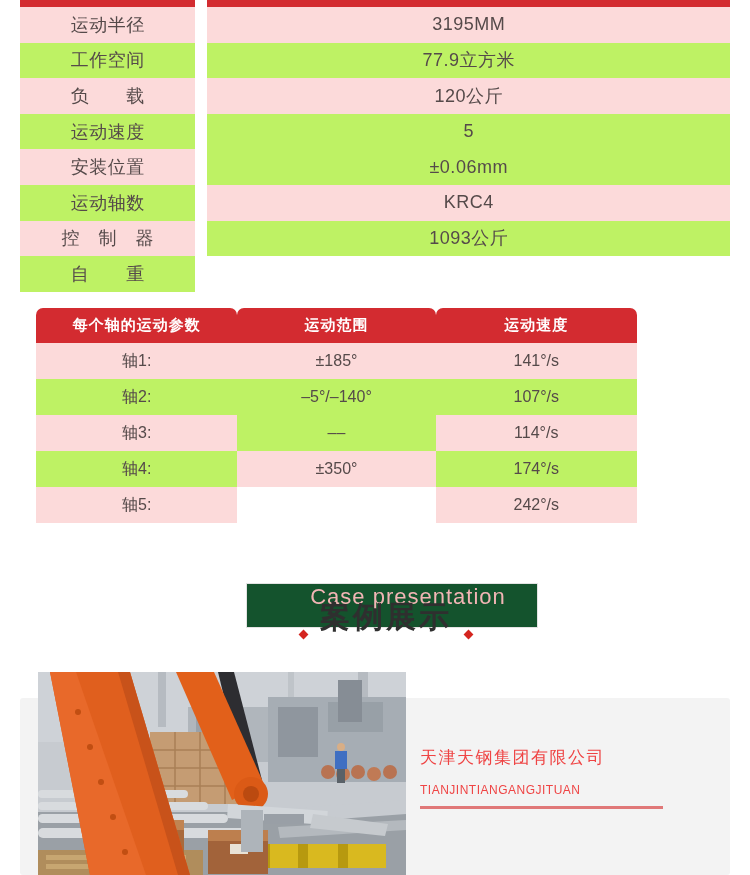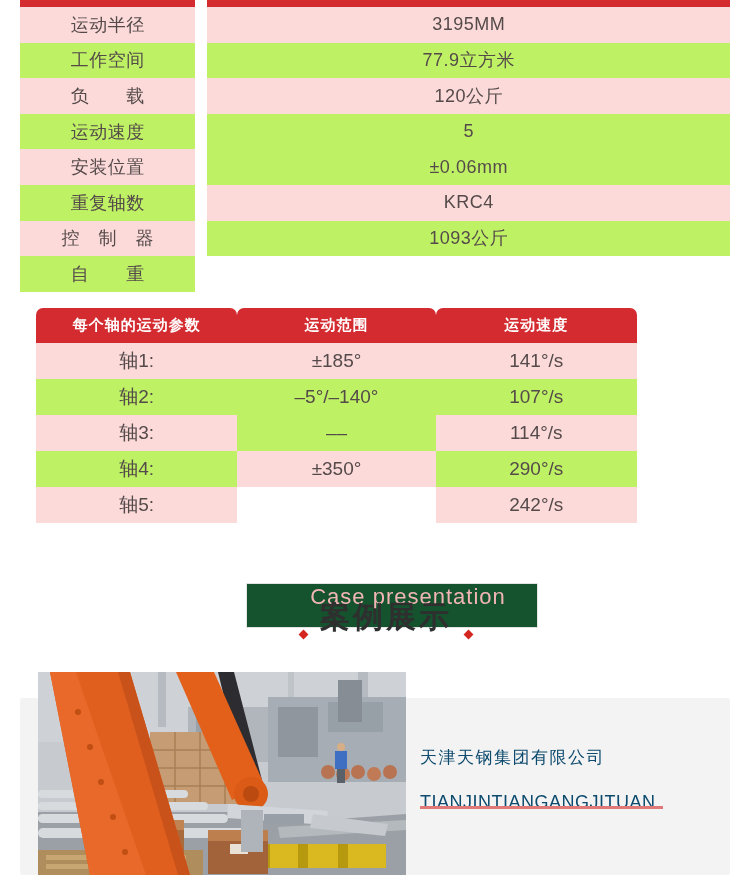--- a/index.html
+++ b/index.html
@@ -28,21 +28,21 @@
   .axis-table{position:absolute;left:20px;top:308px;width:601px;display:flex;padding-left:16px;}
   .axis-col{display:flex;flex-direction:column;width:236px;}
   .axis-col.mid{width:232px;}
   .axis-head{
     height:35px;background:#d32b30;border-radius:7px 7px 0 0;
     display:flex;align-items:center;justify-content:center;
     color:#ffffff;font-size:15px;font-weight:bold;letter-spacing:1px;
   }
   .axis-cell{
     height:36px;display:flex;align-items:center;justify-content:center;
-    font-size:19px;color:#554a4a;
+    font-size:16px;color:#554a4a;
   }
 
   
   .heading-box{
     position:absolute;left:246px;top:583px;width:258px;height:39px;
     background:#14532d;border:1px solid #e3e3e3;
     display:flex;align-items:flex-start;justify-content:center;padding-bottom:4px;box-sizing:content-box;padding-left:32px;
   }
   .heading-en{font-size:22px;color:#f2b5b5;letter-spacing:1px;}
   .heading-cn-wrap{
@@ -55,41 +55,41 @@
   
   .case-card{
     position:absolute;left:20px;top:698px;width:710px;height:177px;
     background:#f3f3f3;border-radius:3px;
   }
   .case-photo{
     position:absolute;left:38px;top:672px;width:368px;height:203px;
     overflow:hidden;
   }
   .case-photo svg{display:block;width:100%;height:100%;}
-  .company{position:absolute;left:420px;top:746px;color:#0c4a6e;}
+  .company{position:absolute;left:420px;top:746px;color:#ef4444;}
   .company-cn{font-size:17px;letter-spacing:1.5px;}
-  .company-en{font-size:18px;letter-spacing:0.5px;margin-top:23px;}
+  .company-en{font-size:12px;letter-spacing:0.5px;margin-top:14px;}
   .company-underline{
     position:absolute;left:420px;top:806px;width:243px;height:3px;background:#e07878;
   }
 </style>
 </head>
 <body>
 
 <div class="page">
 
   <div class="spec-table">
     <div class="spec-col spec-col-labels">
       <div class="red-strip"></div>
       <div class="cell row-dark">运动半径</div>
       <div class="cell row-light">工作空间</div>
       <div class="cell row-dark">负　　载</div>
       <div class="cell row-light">运动速度</div>
       <div class="cell row-dark">安装位置</div>
-      <div class="cell row-light">重复轴数</div>
+      <div class="cell row-light">运动轴数</div>
       <div class="cell row-dark">控 制 器</div>
       <div class="cell row-light">自　　重</div>
     </div>
     <div class="spec-col spec-col-values">
       <div class="red-strip"></div>
       <div class="cell row-dark">3195MM</div>
       <div class="cell row-light">77.9立方米</div>
       <div class="cell row-dark">120公斤</div>
       <div class="cell row-light">5</div>
       <div class="cell row-light">±0.06mm</div>
@@ -112,21 +112,21 @@
       <div class="axis-cell row-dark">±185°</div>
       <div class="axis-cell row-light">–5°/–140°</div>
       <div class="axis-cell row-light">––</div>
       <div class="axis-cell row-dark">±350°</div>
     </div>
     <div class="axis-col">
       <div class="axis-head">运动速度</div>
       <div class="axis-cell row-dark">141°/s</div>
       <div class="axis-cell row-light">107°/s</div>
       <div class="axis-cell row-dark">114°/s</div>
-      <div class="axis-cell row-light">290°/s</div>
+      <div class="axis-cell row-light">174°/s</div>
       <div class="axis-cell row-dark">242°/s</div>
     </div>
   </div>
 
   <div class="heading-box">
     <span class="heading-en">Case presentation</span>
   </div>
   <div class="heading-cn-wrap">
     <span class="diamond"></span>
     <span class="heading-cn">案例展示</span>

